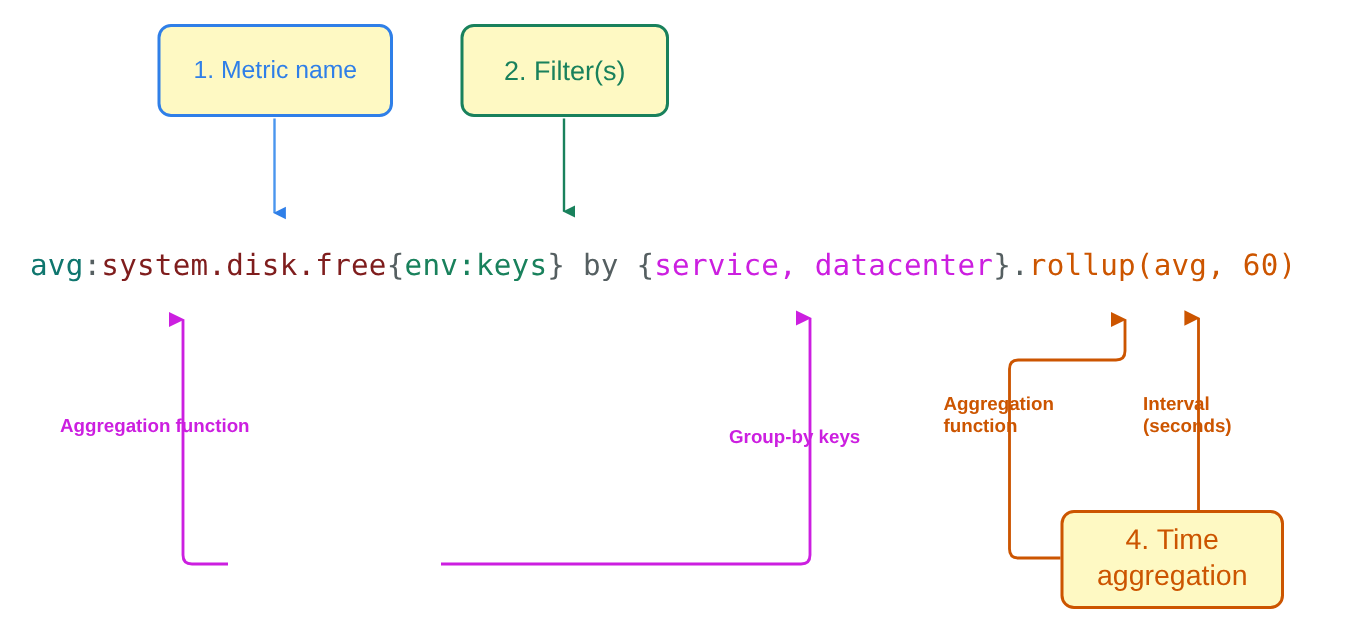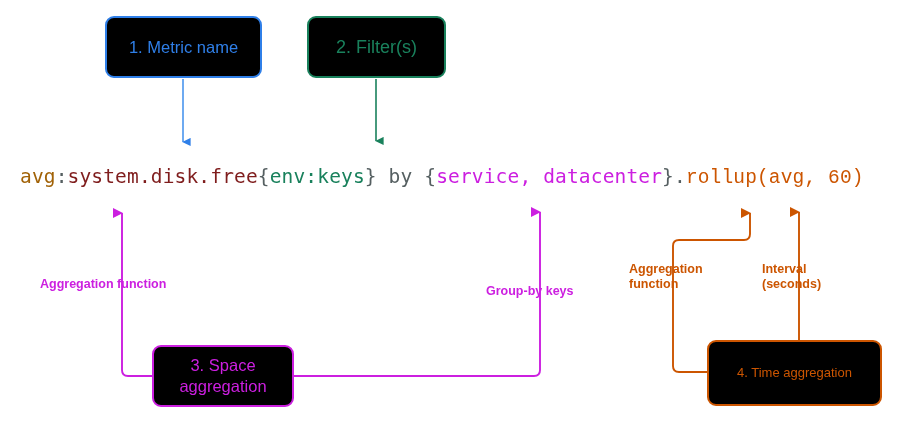--- a/index.html
+++ b/index.html
@@ -27,44 +27,44 @@
   .callout {
     position: absolute;
     box-sizing: border-box;
     display: flex;
     align-items: center;
     justify-content: center;
     text-align: center;
     border-width: 2px;
     border-style: solid;
     border-radius: 9px;
-    background: #000000;
+    background: #fef9c3;
     line-height: 1.25;
     z-index: 3;
   }
 
   #box-metric-name {
     left: 105px; top: 16px; width: 157px; height: 62px;
     border-color: #2f7fe8; color: #2f7fe8;
     font-size: 16.5px;
   }
   #box-filters {
     left: 307px; top: 16px; width: 139px; height: 62px;
     border-color: #19815c; color: #19815c;
     font-size: 18px;
   }
   #box-space-agg {
     left: 152px; top: 345px; width: 142px; height: 62px;
     border-color: #cc1fe0; color: #cc1fe0;
     font-size: 16.5px;
   }
   #box-time-agg {
-    left: 707px; top: 340px; width: 175px; height: 66px;
+    left: 707px; top: 340px; width: 149px; height: 66px;
     border-color: #cc5500; color: #cc5500;
-    font-size: 13px;
+    font-size: 19px;
   }
 
   
   .annot {
     position: absolute;
     font-weight: bold;
     font-size: 12.5px;
     line-height: 1.18;
     white-space: pre-line;
     z-index: 3;
@@ -81,26 +81,26 @@
   #query-line {
     position: absolute;
     left: 20px;
     top: 165px;
     font-family: "DejaVu Sans Mono", "Liberation Mono", monospace;
     font-size: 19.5px;
     letter-spacing: 0.15px;
     white-space: pre;
     z-index: 3;
   }
-  .tok-agg     { color: #a16207; }
+  .tok-agg     { color: #0f766e; }
   .tok-punct   { color: #555f61; }
   .tok-metric  { color: #7f1d1d; }
   .tok-filter  { color: #19815c; }
   .tok-groupby { color: #cc1fe0; }
-  .tok-rollup  { color: #cc5500; font-family: Liberation Mono, monospace; }
+  .tok-rollup  { color: #cc5500; }
 </style>
 </head>
 <body>
 
 <div id="canvas">
 
   <svg id="svg-layer" viewBox="0 0 911 426" xmlns="http://www.w3.org/2000/svg">
     <defs>
       <marker id="arrow-blue" markerWidth="9" markerHeight="9" refX="4.5" refY="7.6" orient="auto" markerUnits="userSpaceOnUse">
         <path d="M0.4,0 L4.5,8.4 L8.6,0 Z" fill="#2f7fe8"></path>
@@ -138,19 +138,17 @@
   <div class="annot magenta" id="label-agg-fn-space">Aggregation function</div>
 
   <div class="annot magenta" id="label-groupby-keys">Group-by keys</div>
 
   <div class="annot orange" id="label-agg-fn-time">Aggregation
 function</div>
 
   <div class="annot orange" id="label-interval">Interval
 (seconds)</div>
 
-  <div class="callout" id="box-space-agg">3. Space
-aggregation</div>
 
   <div class="callout" id="box-time-agg">4. Time
 aggregation</div>
 
 </div>
 
 </body></html>

